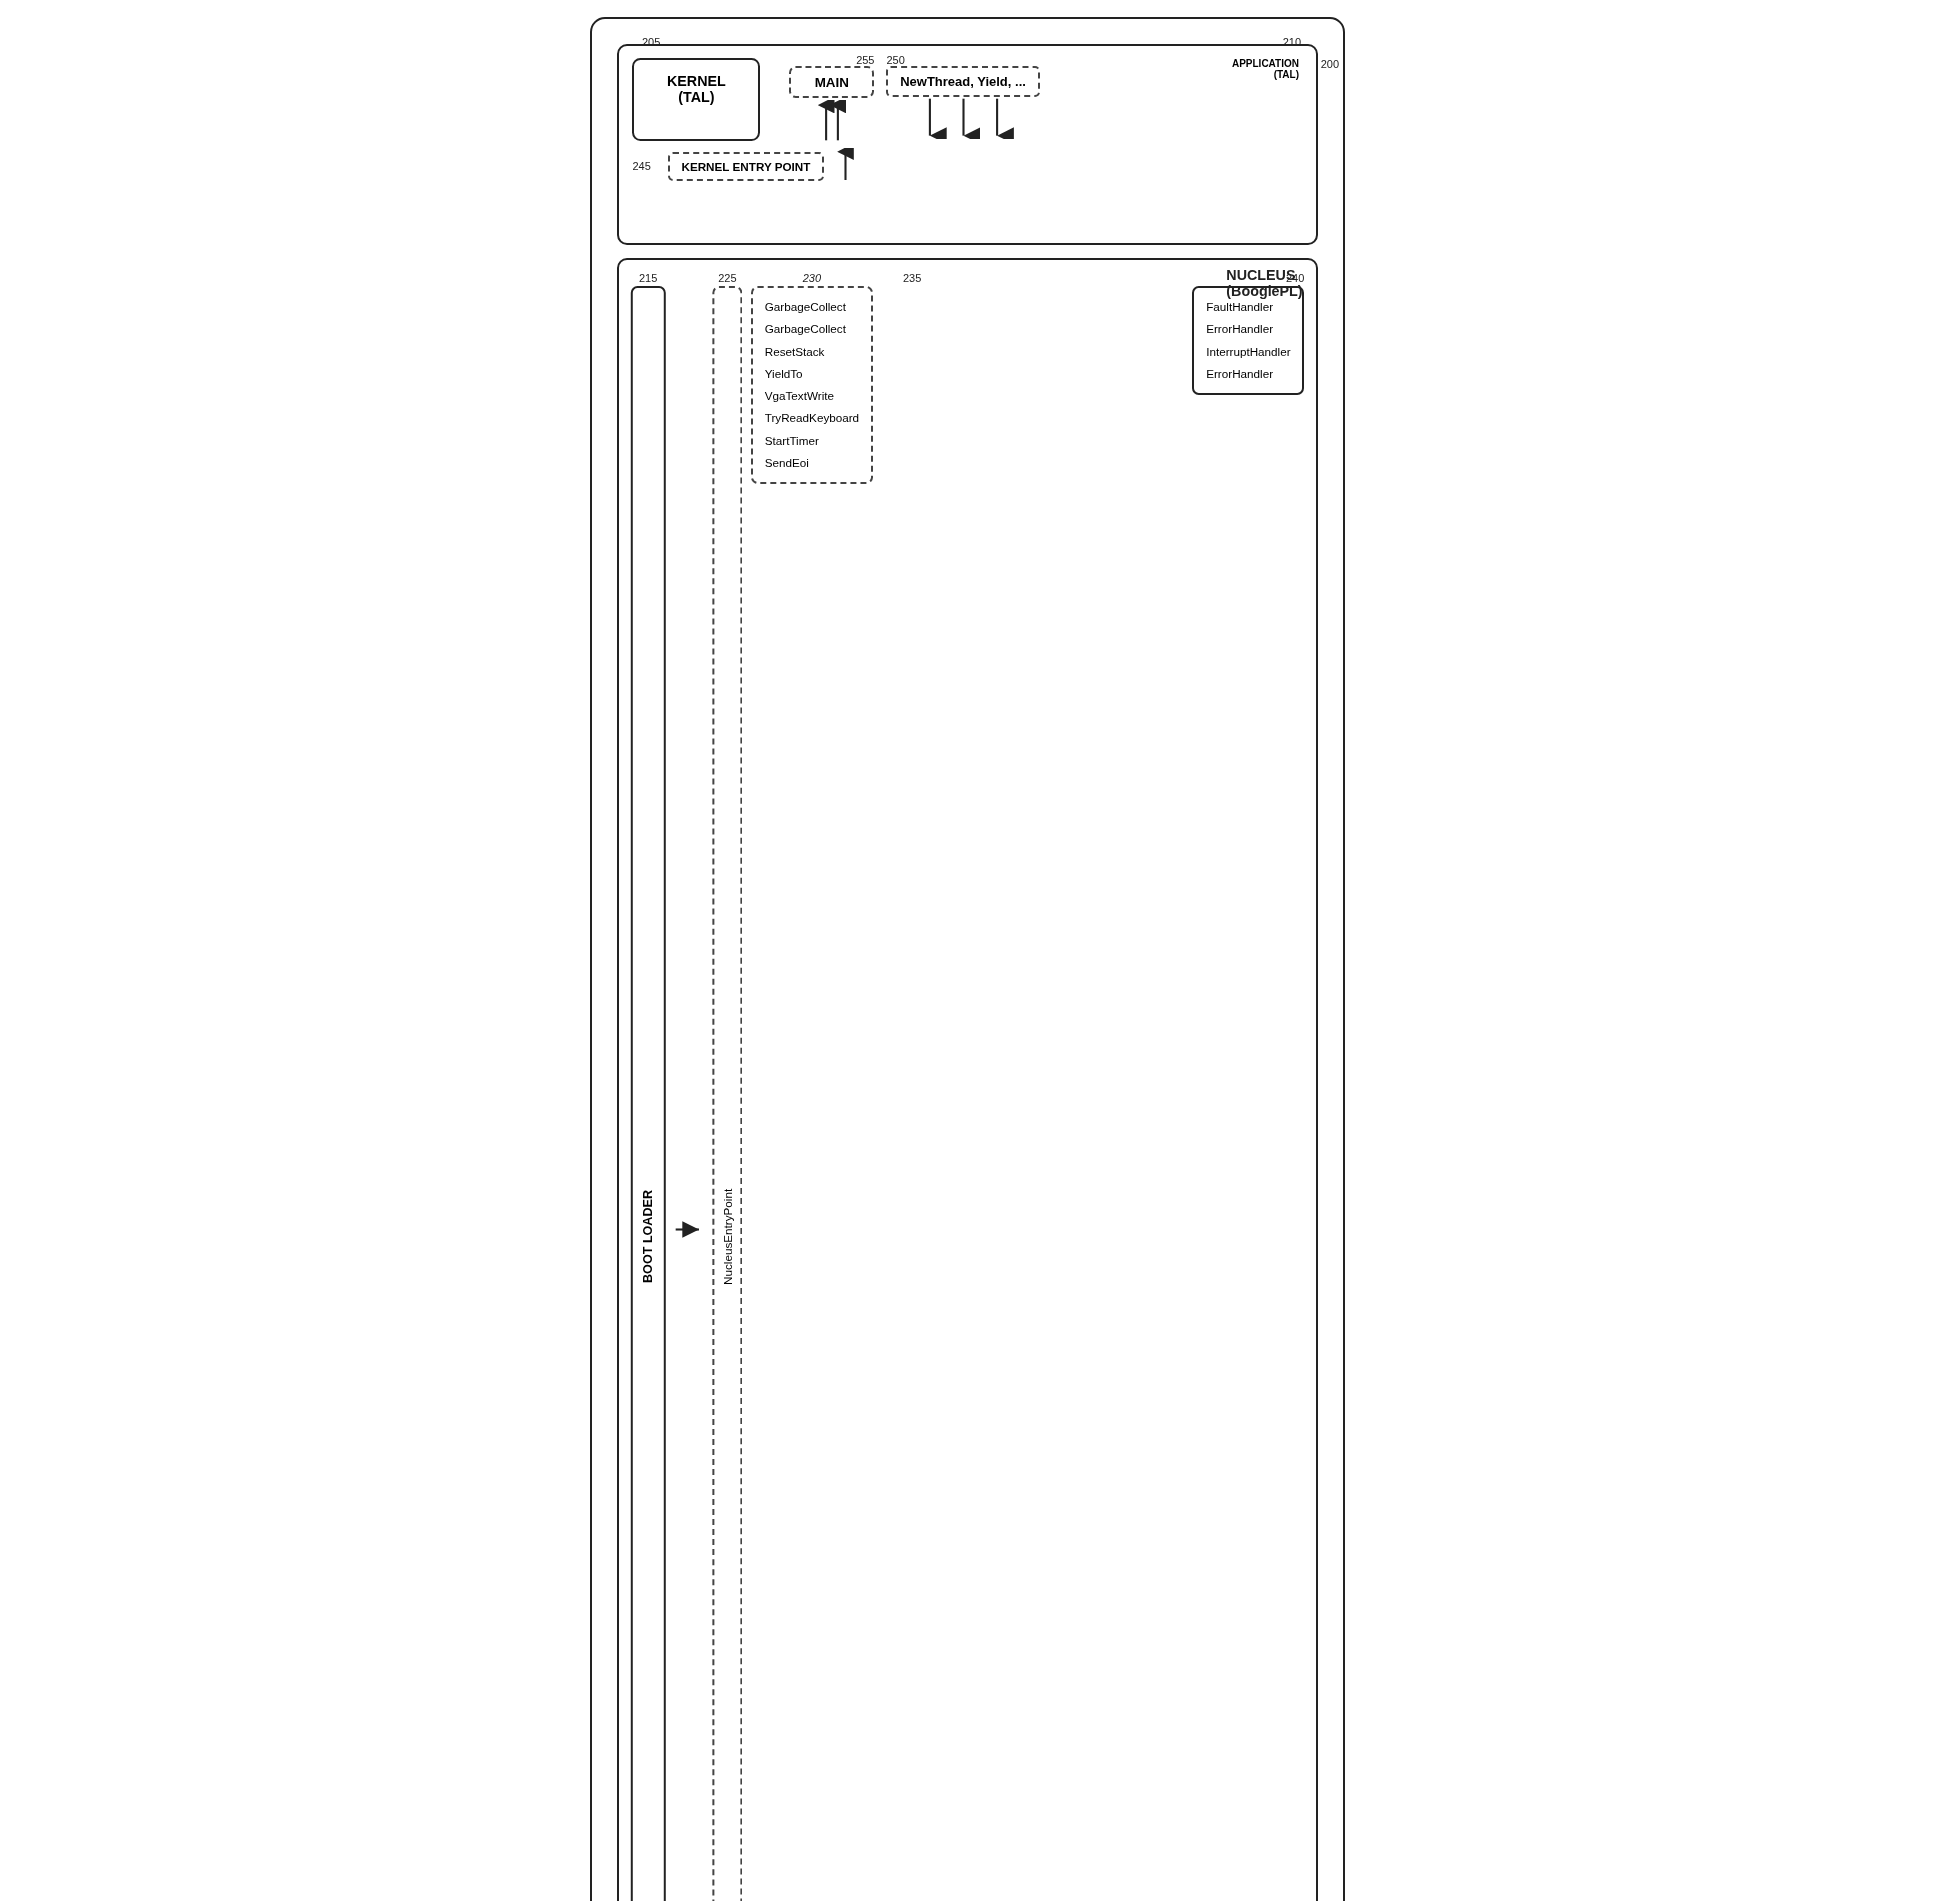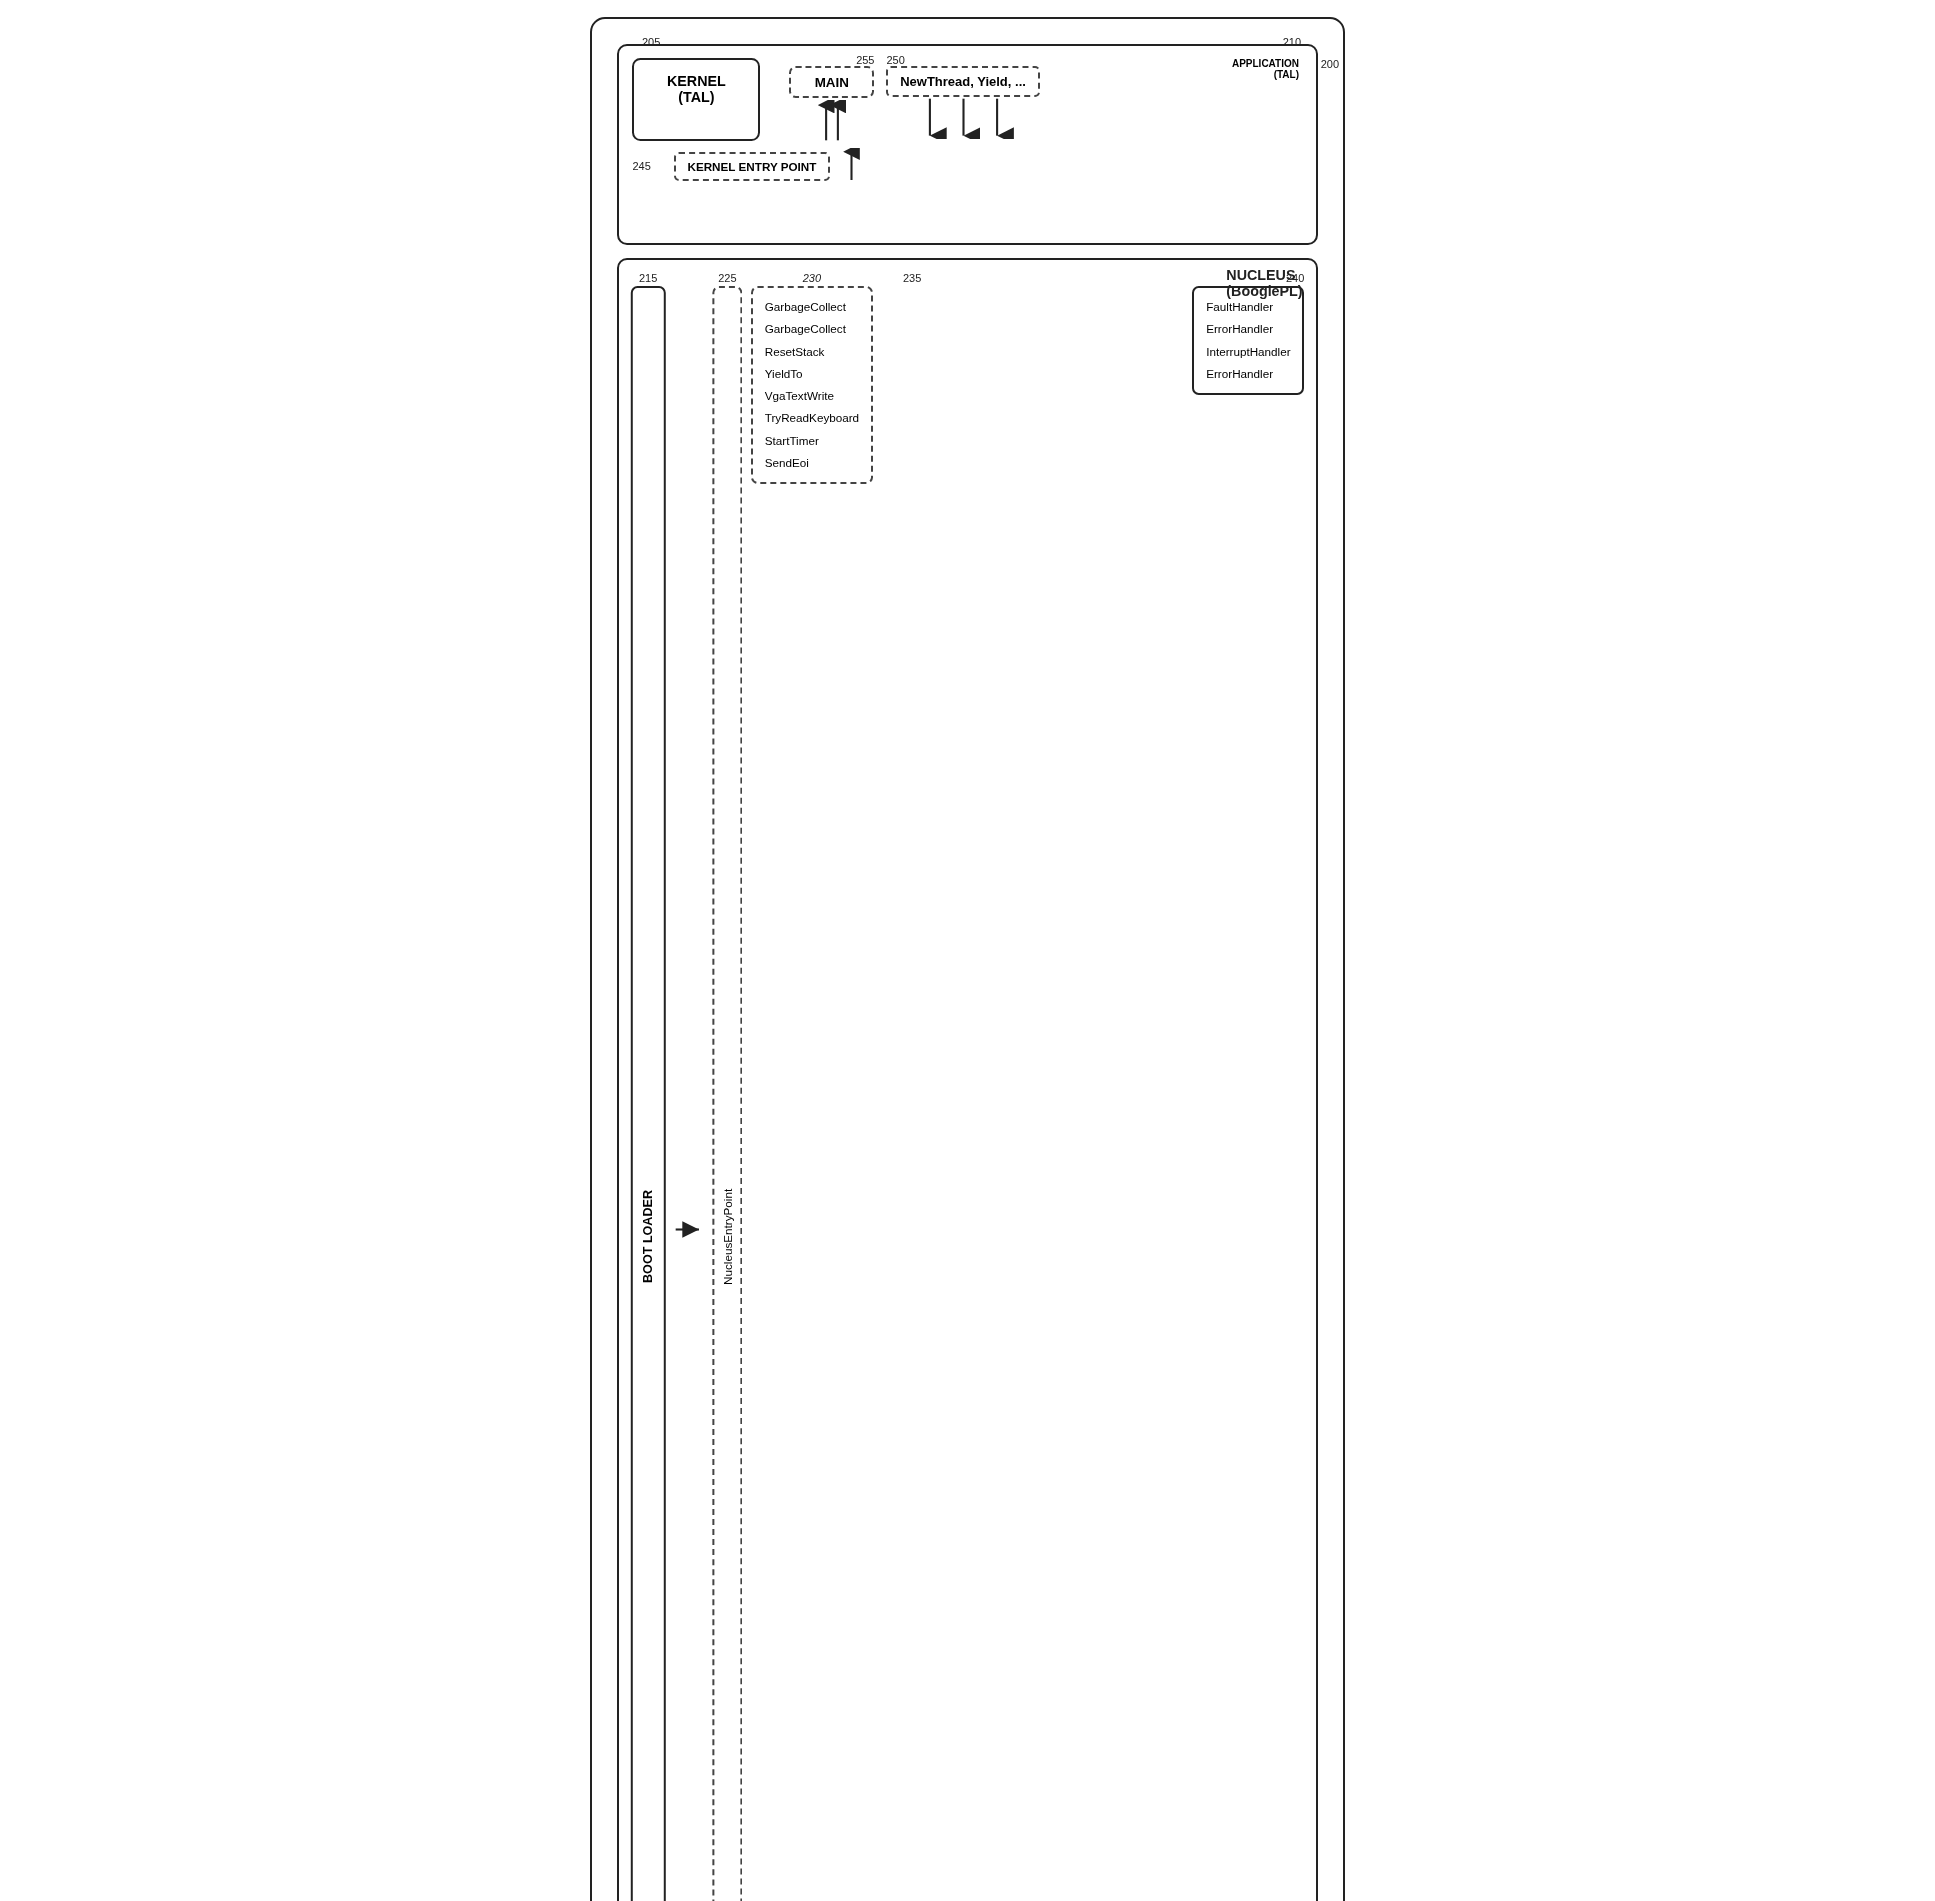--- a/index.html
+++ b/index.html
@@ -98,21 +98,21 @@
               </defs>
               <line x1="20" y1="2" x2="20" y2="46" stroke="#222" stroke-width="2.5" marker-end="url(#arrowhead-dn)"></line>
               <line x1="60" y1="2" x2="60" y2="46" stroke="#222" stroke-width="2.5" marker-end="url(#arrowhead-dn)"></line>
               <line x1="100" y1="2" x2="100" y2="46" stroke="#222" stroke-width="2.5" marker-end="url(#arrowhead-dn)"></line>
             </svg>
           </div>
         </div>
 
         
         <div style="display:flex; align-items:center; gap:17px; margin-top:6.7px;">
-          <span class="label-tag" style="position:relative; top:0; left:0; margin-right:6px;">245</span>
+          <span class="label-tag" style="position:relative; top:0; left:0; margin-right:0;">245</span>
           <div style="border:2.1px dashed #444; border-radius:5px; padding:5.9px 11.7px; font-size:11.7px; font-weight:bold; white-space:nowrap;">
             <span>KERNEL ENTRY POINT</span>
           </div>
 
           <div style="margin-left:-8.4px;">
             <svg width="25" height="34" viewBox="0 0 30 40">
               <defs>
                 <marker id="ah-up2" markerWidth="8" markerHeight="8" refX="4" refY="4" orient="auto">
                   <polygon points="0,8 4,0 8,8" fill="#222"></polygon>
                 </marker>

